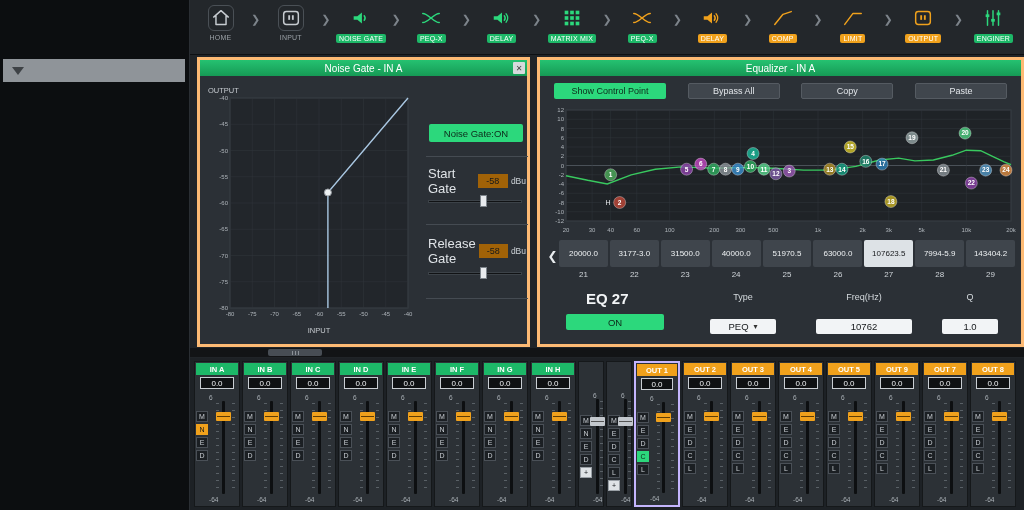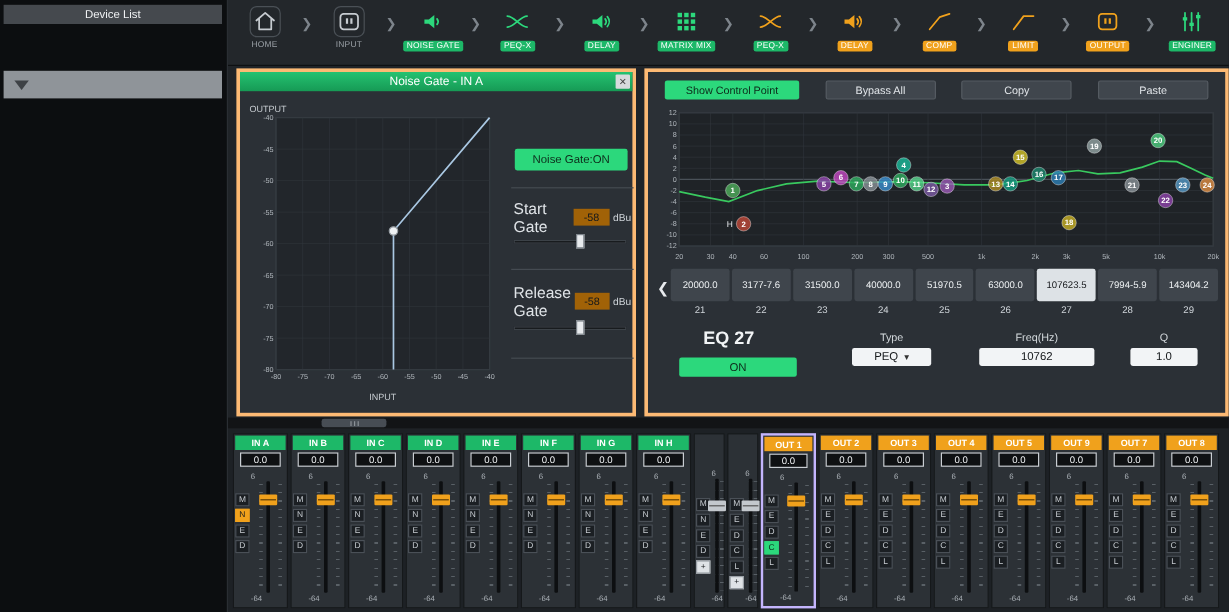--- a/index.html
+++ b/index.html
@@ -64,21 +64,21 @@
 .band-prev{width:13px;display:flex;align-items:center;justify-content:center;color:#e8ebee;font-size:12px;cursor:pointer;margin-top:-8px}
 .band-list{flex:1;display:flex;gap:2px}
 .band-col{flex:1;cursor:pointer}
 .band-box{height:27px;background:#3f454c;border-radius:2px;display:flex;flex-direction:row;align-items:center;justify-content:center;font-size:8px;color:#eef1f3;line-height:1.25}
 .band-col.sel .band-box{background:#dde2e6;color:#15181b}
 .bnum{text-align:center;font-size:8px;color:#cfd4d9;margin-top:3px}
 .eq-bottom{position:absolute;left:0;right:0;top:214px;height:58px}
 .eq-title{position:absolute;left:46px;top:0;font-size:15px;font-weight:bold;color:#f2f4f6}
 .eq-on{position:absolute;left:26px;top:24px;width:98px;height:16px;font-size:9.5px}
 .fgroup{position:absolute;top:2px}
-.flabel{text-align:center;font-size:9px;color:#d5dade;margin-bottom:4px}
+.flabel{text-align:center;font-size:9px;color:#d5dade;margin-bottom:17px}
 .field-box{background:#f2f4f6;color:#15181b;height:15px;border-radius:2px;display:flex;align-items:center;justify-content:center;font-size:9.5px;padding:0 4px;gap:5px}
 .ddarrow{font-size:8px;color:#333}
 
 
 .hscroll{position:absolute;left:190px;top:348px;width:834px;height:9px;background:#121416}
 .hs-handle{position:absolute;left:78px;top:1px;width:54px;height:7px;background:#474d54;border-radius:2px;display:flex;align-items:center;justify-content:center;gap:2px;cursor:pointer}
 .hs-handle i{width:1px;height:4px;background:#8b9197}
 
 
 .mixer{position:absolute;left:190px;top:358px;width:834px;height:152px;background:#1d2125;display:flex;gap:2px;padding:3px 4px;align-items:stretch}
@@ -109,21 +109,20 @@
 .handle::after{content:"";position:absolute;left:1px;right:1px;top:4px;height:1px;background:#5c3c06}
 .master .handle{background:#c3c8cd}
 .master .handle::after{background:#555}
 </style>
 </head>
 <body>
 
 <div class="app">
 
   <aside class="left-col">
-    <div class="dl-header">Device List</div>
     <div class="dl-row">
       <span class="dl-tri"></span>
     </div>
   </aside>
 
   <header class="toolbar">
       <div class="tb-item">
         <span class="tb-icon plain">
           <svg viewBox="0 0 24 24">
             <path d="M4 11 L12 4 L20 11 M6.5 9.5 V19 H17.5 V9.5"></path>
@@ -326,20 +325,23 @@
         <div class="hslider" style="top:190px">
           <div class="hs-track2"></div>
           <div class="hs-thumb" style="left:55%"></div>
         </div>
         <div class="gate-sep" style="top:222px"></div>
       </div>
     </div>
   </section>
 
   <section class="panel eq-panel">
+    <div class="panel-title">
+      <span>Equalizer - IN A</span>
+    </div>
     <div class="eq-content">
       <div class="eq-btns">
         <div class="btn-green eq-btn" style="width:112px">Show Control Point</div>
         <div class="btn-dark eq-btn">Bypass All</div>
         <div class="btn-dark eq-btn">Copy</div>
         <div class="btn-dark eq-btn">Paste</div>
       </div>
       <div class="eq-graph"><svg width="469" height="128">
             <rect x="18" y="4" width="445" height="111" fill="#1f2327" stroke="#3a4046"></rect>
             <line x1="18" x2="463" y1="4" y2="4" stroke="#30363c" stroke-width="0.5"></line>
@@ -453,21 +455,21 @@
             <div class="band-col">
               <div class="band-box">
                 <div>2000</div>
                 <div>0.0</div>
               </div>
               <div class="bnum">21</div>
             </div>
             <div class="band-col">
               <div class="band-box">
                 <div>3177</div>
-                <div>-7.6</div>
+                <div>-3.0</div>
               </div>
               <div class="bnum">22</div>
             </div>
             <div class="band-col">
               <div class="band-box">
                 <div>3150</div>
                 <div>0.0</div>
               </div>
               <div class="bnum">23</div>
             </div>

